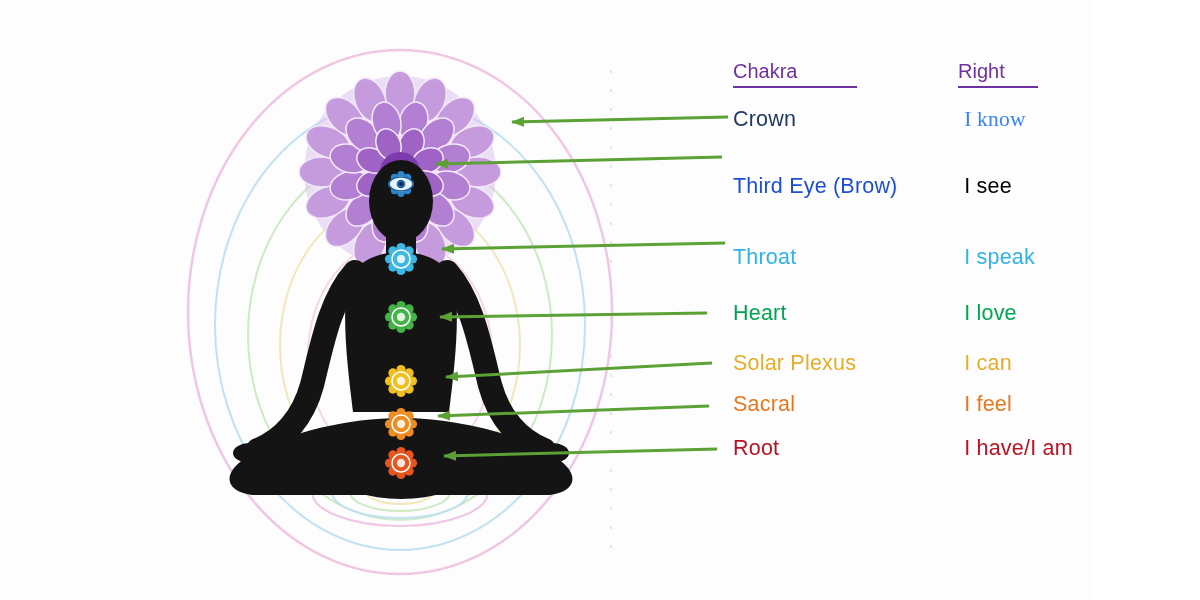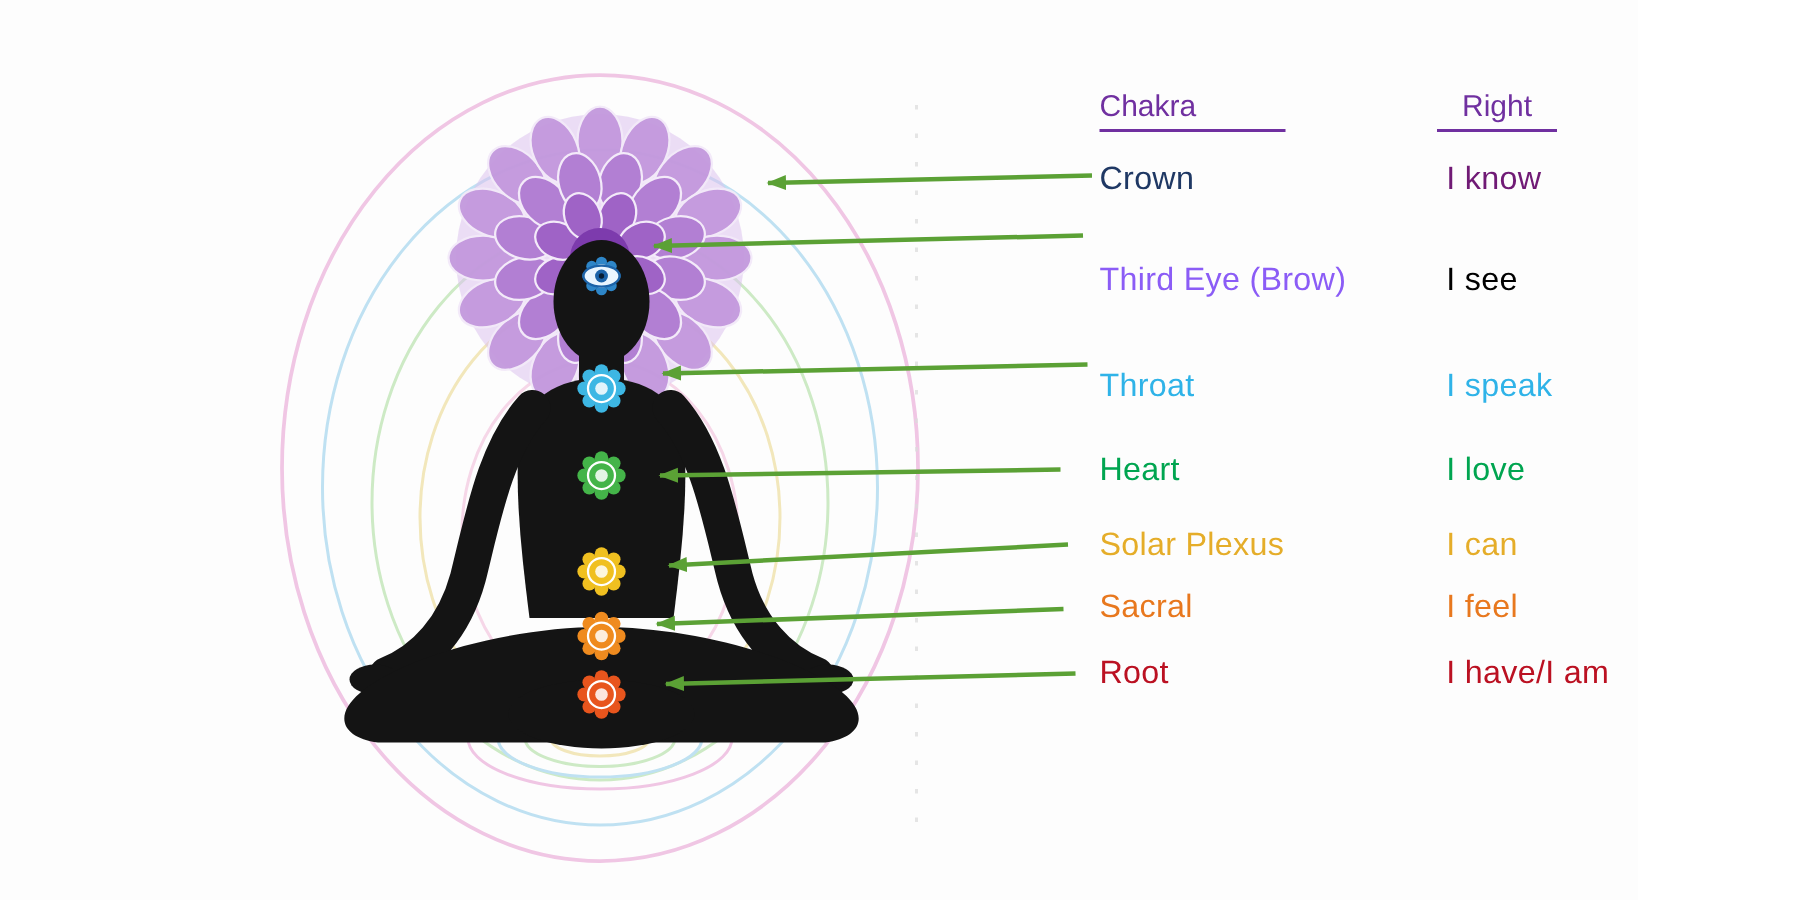--- a/index.html
+++ b/index.html
@@ -5,21 +5,21 @@
   * { margin:0; padding:0; box-sizing:border-box; }
   html,body { width:1200px; height:600px; }
   body { font-family:"Liberation Sans", sans-serif; background:#ffffff; }
   .canvas { position:relative; width:1092px; height:600px; background:#fdfdfd; overflow:hidden; }
   svg.figure { position:absolute; left:0; top:0; }
 
   .hdr { position:absolute; top:60px; font-size:20px; font-weight:400; }
   .hdr .u { display:inline-block; border-bottom:2px solid currentColor; padding-bottom:3px; }
   .hdr-chakra { left:733px; }
   .hdr-chakra .u { width:124px; }
-  .hdr-right { left:958px;text-align:center; }
+  .hdr-right { left:958px; }
   .hdr-right .u { width:80px; }
 
   .row { position:absolute; left:733px; font-size:21.5px; white-space:nowrap; letter-spacing:0.2px; }
   .row .name { display:inline-block; width:225px; }
   .row .aff  { display:inline-block; }
 </style>
 </head>
 <body>
 
 <div class="canvas">
@@ -147,24 +147,24 @@
 
   <div class="hdr hdr-chakra" style="color: rgb(112, 48, 160);">
     <span class="u">Chakra</span>
   </div>
   <div class="hdr hdr-right" style="color: rgb(112, 48, 160);">
     <span class="u">Right</span>
   </div>
 
   <div class="row" style="top:107px">
     <span class="name" style="color: rgb(31, 56, 100);">Crown</span>
-    <span class="aff" style="color: #701a75;">I know</span>
+    <span class="aff" style="color: #3b82f6; font-family: Liberation Serif, serif;">I know</span>
   </div>
   <div class="row" style="top:146px">
-    <span class="name" style="color: #8b5cf6;">Third Eye (Brow)</span>
+    <span class="name" style="color: #1d4ed8;">Third Eye (Brow)</span>
     <span class="aff" style="color: #000000; margin-top: 28px;">I see</span>
   </div>
   <div class="row" style="top:245px">
     <span class="name" style="color: rgb(47, 179, 232);">Throat</span>
     <span class="aff" style="color: rgb(47, 179, 232);">I speak</span>
   </div>
   <div class="row" style="top:301px">
     <span class="name" style="color: rgb(0, 165, 80);">Heart</span>
     <span class="aff" style="color: rgb(0, 165, 80);">I love</span>
   </div>

